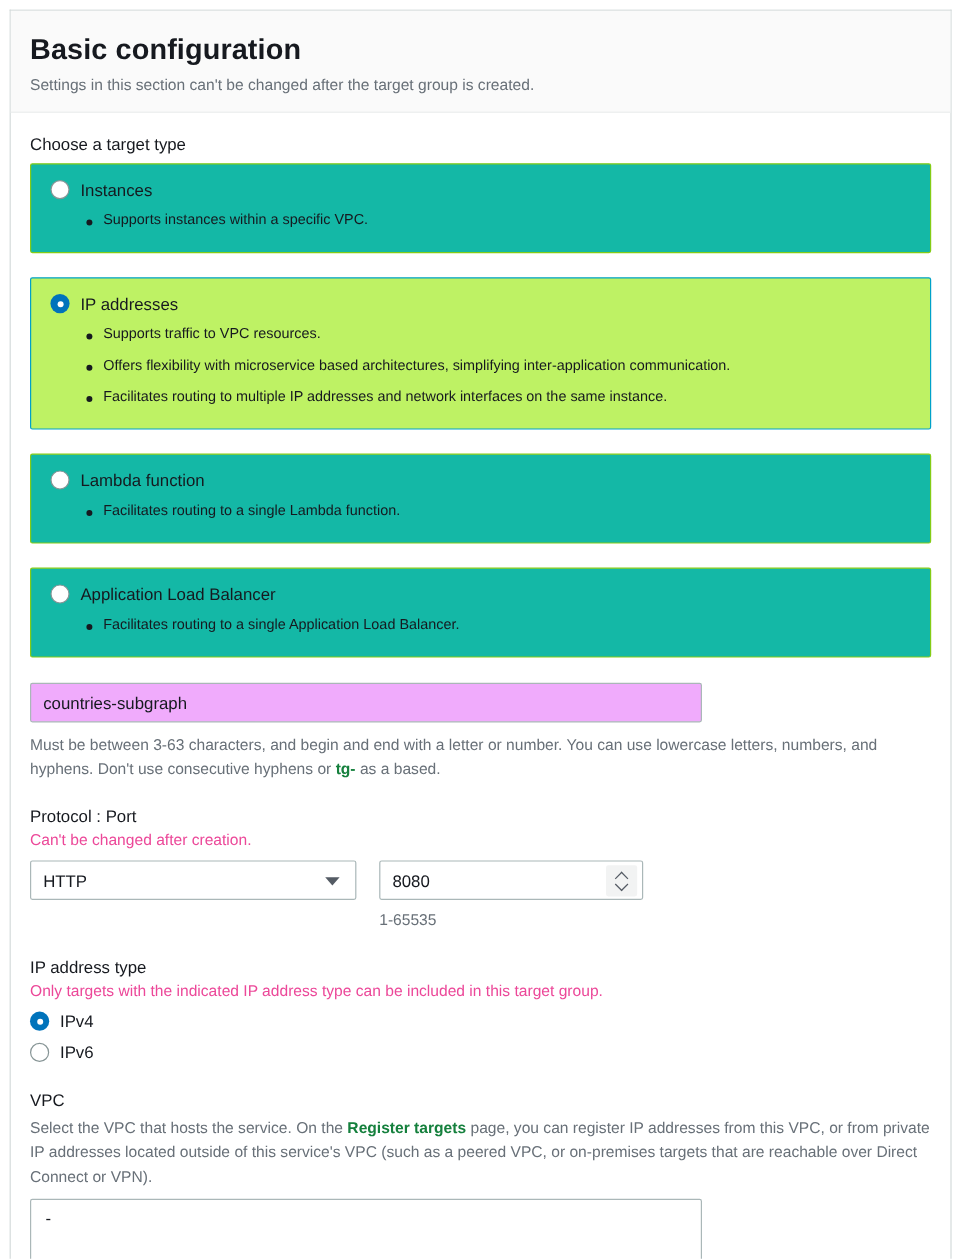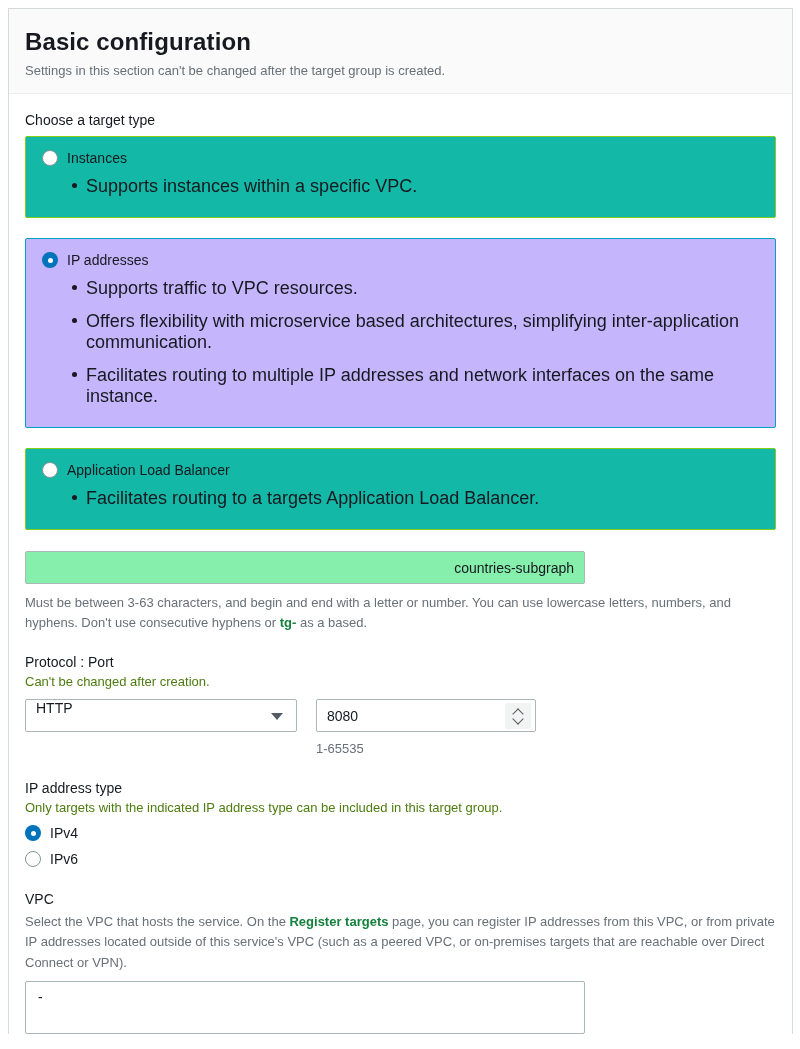--- a/index.html
+++ b/index.html
@@ -30,43 +30,43 @@
     letter-spacing: 0.1px;
   }
   .panel-subtitle {
     margin-top: 7px;
     font-size: 13px;
     color: #687078;
   }
   .content { padding: 18px 16px 0 16px; }
 
   .field-label { font-size: 14px; color: #16191f; }
-  .field-note { font-size: 13px; color: #4d7c0f; margin-top: 4px; }
+  .field-note { font-size: 13px; color: #ec4899; margin-top: 4px; }
 
   
   .tiles { margin-top: 8px; }
   .tile {
     border: 1px solid #84cc16;
     border-radius: 2px;
     background: #14b8a6;
     padding: 13px 16px 14px 16px;
     margin-bottom: 20px;
     cursor: pointer;
   }
   .tile.selected {
     border: 1px solid #00a1c9;
-    background: #c4b5fd;
+    background: #bef264;
   }
   .tile-head { display: flex; align-items: center; gap: 9px; }
   .tile-label { font-size: 14px; color: #16191f; }
   .bullets { margin: 4px 0 0 30px; list-style: none; }
   .bullets li {
     position: relative;
     padding: 6px 0 6px 14px;
-    font-size: 18px;
+    font-size: 12px;
     color: #16191f;
   }
   .bullets li::before {
     content: "";
     position: absolute;
     left: 0;
     top: 13px;
     width: 5px;
     height: 5px;
     border-radius: 50%;
@@ -101,44 +101,43 @@
   .text-input {
     margin-top: 9px;
     width: 560px;
     height: 33px;
     border: 1px solid #aab7b8;
     border-radius: 2px;
     padding: 0 10px;
     font-size: 14px;
     font-family: "Liberation Sans", "DejaVu Sans", sans-serif;
     color: #16191f;
-    background: #86efac;
+    background: #f0abfc;
     display: block;
-    text-align: right;
   }
   .help-text {
     margin-top: 9px;
     font-size: 13px;
     color: #687078;
     line-height: 1.55;
     max-width: 755px;
   }
   .help-text b { font-weight: 700; color: #15803d; }
 
   .section { margin-top: 21px; }
 
   
   .select-box {
     position: relative;
     height: 33px;
     border: 1px solid #aab7b8;
     border-radius: 2px;
     background: #ffffff;
     display: flex;
-    align-items: flex-start;
+    align-items: center;
     padding: 0 30px 0 10px;
     cursor: pointer;
   }
   .caret-down {
     position: absolute;
     right: 13px;
     top: 50%;
     margin-top: -3px;
     width: 0; height: 0;
     border-left: 6px solid transparent;
@@ -225,28 +224,37 @@
           <span class="radio checked"></span>
           <span class="tile-label">IP addresses</span>
         </div>
         <ul class="bullets">
           <li>Supports traffic to VPC resources.</li>
           <li>Offers flexibility with microservice based architectures, simplifying inter-application communication.</li>
           <li>Facilitates routing to multiple IP addresses and network interfaces on the same instance.</li>
         </ul>
       </div>
 
+      <div class="tile">
+        <div class="tile-head">
+          <span class="radio"></span>
+          <span class="tile-label">Lambda function</span>
+        </div>
+        <ul class="bullets">
+          <li>Facilitates routing to a single Lambda function.</li>
+        </ul>
+      </div>
 
       <div class="tile" style="margin-bottom: 0;">
         <div class="tile-head">
           <span class="radio"></span>
           <span class="tile-label">Application Load Balancer</span>
         </div>
         <ul class="bullets">
-          <li>Facilitates routing to a targets Application Load Balancer.</li>
+          <li>Facilitates routing to a single Application Load Balancer.</li>
         </ul>
       </div>
 
     </div>
 
     <div class="section">
       <input class="text-input" type="text" value="countries-subgraph" style="">
       <div class="help-text"><span>Must be between 3-63 characters, and begin and end with a letter or number. You can use lowercase letters, numbers, and hyphens. Don't use consecutive hyphens or </span><b>tg-</b><span> as a based.</span></div>
     </div>
 

